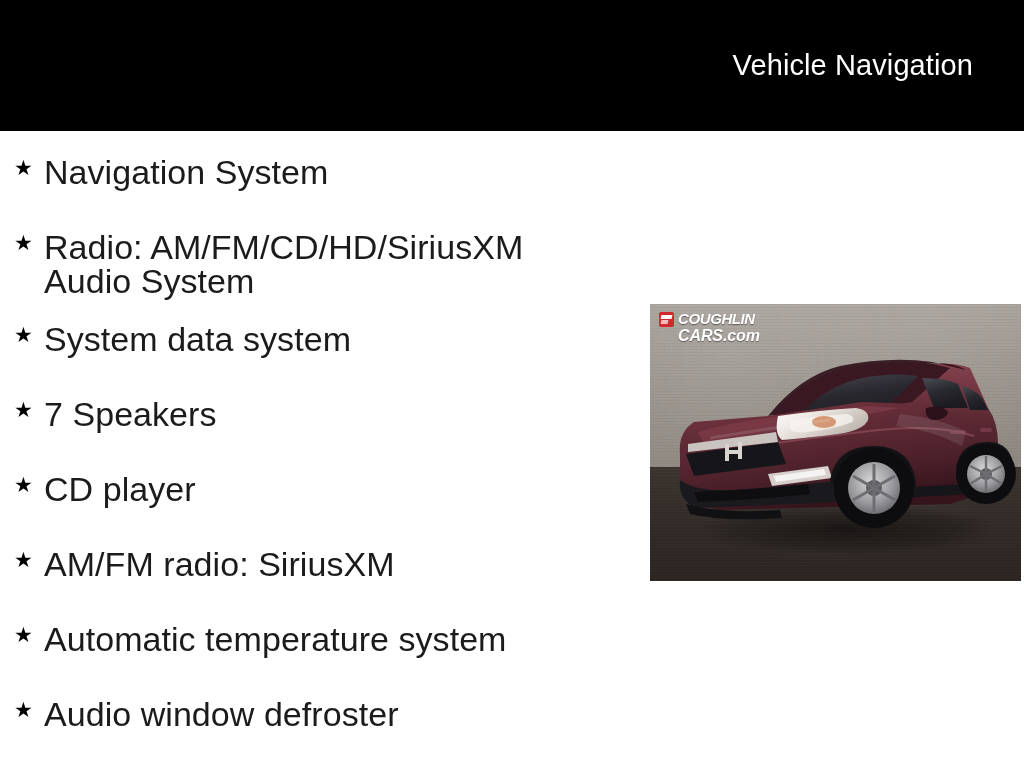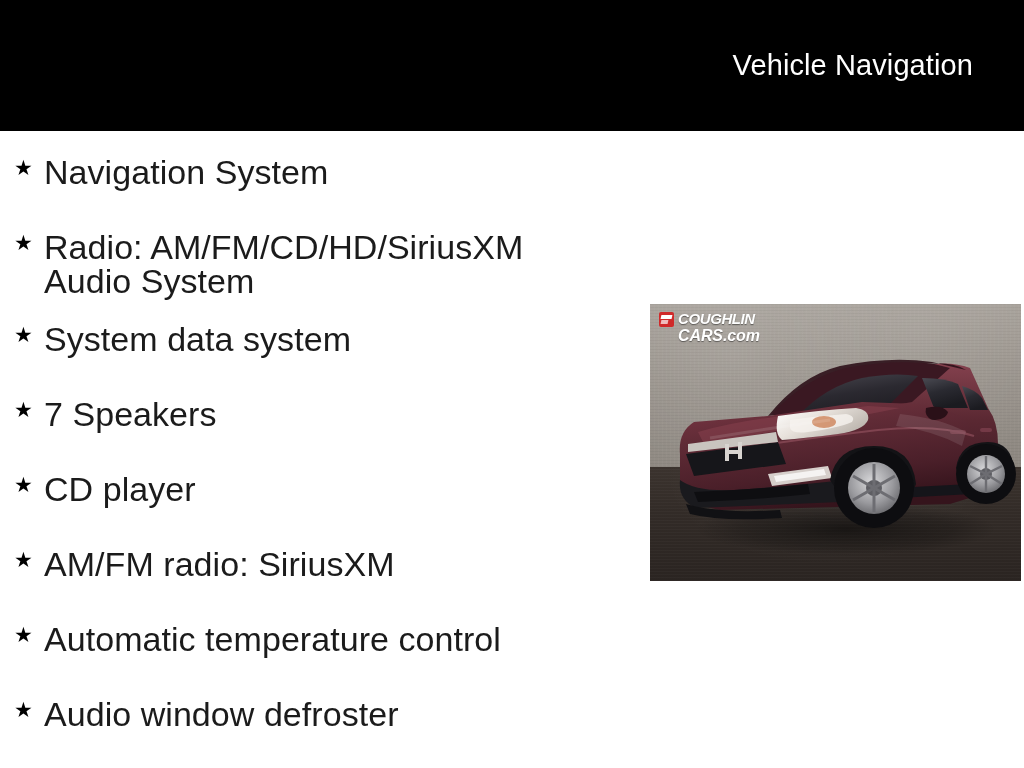--- a/index.html
+++ b/index.html
@@ -239,21 +239,21 @@
       <span class="item-text">CD player</span>
     </li>
 
     <li class="highlight-item">
       <span class="bullet-star">★</span>
       <span class="item-text">AM/FM radio: SiriusXM</span>
     </li>
 
     <li class="highlight-item">
       <span class="bullet-star">★</span>
-      <span class="item-text">Automatic temperature control</span>
+      <span class="item-text">Automatic temperature system</span>
     </li>
 
     <li class="highlight-item">
       <span class="bullet-star">★</span>
       <span class="item-text">Audio window defroster</span>
     </li>
 
   </ul>
 
   <div class="vehicle-photo">

